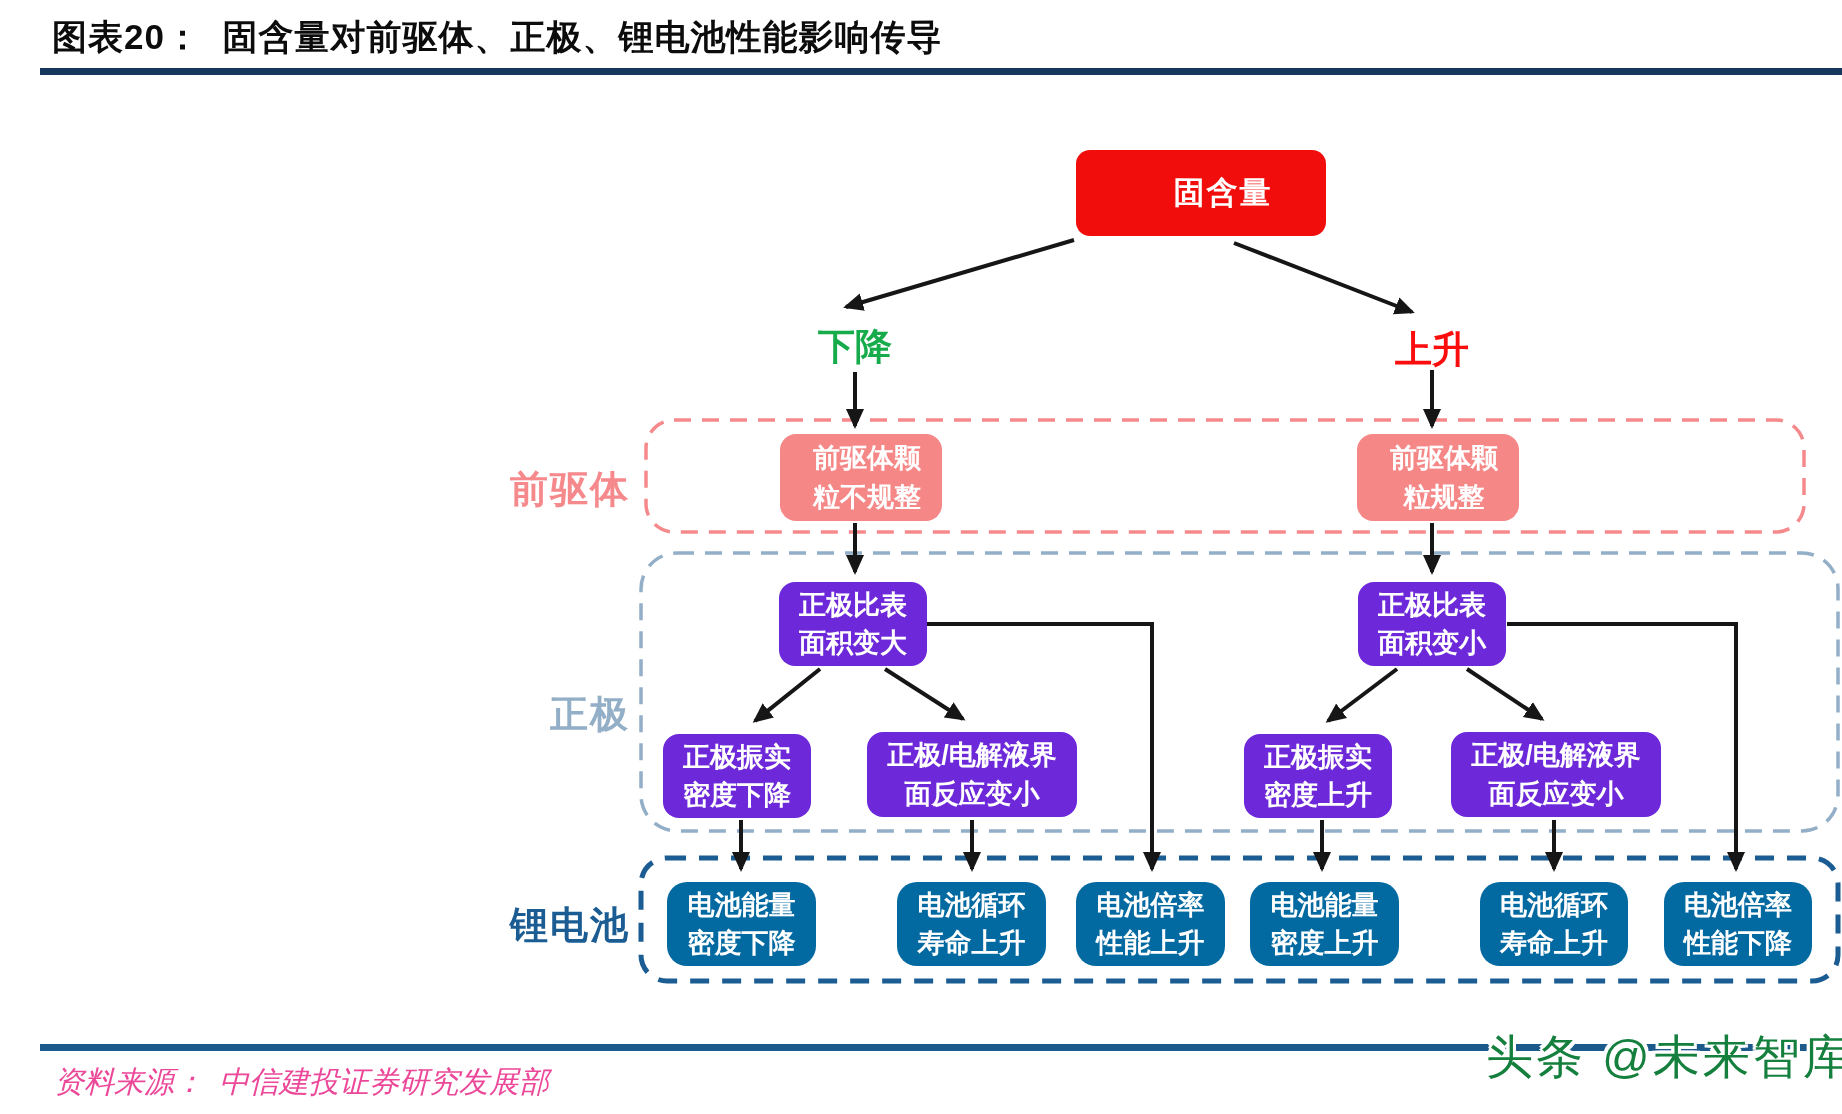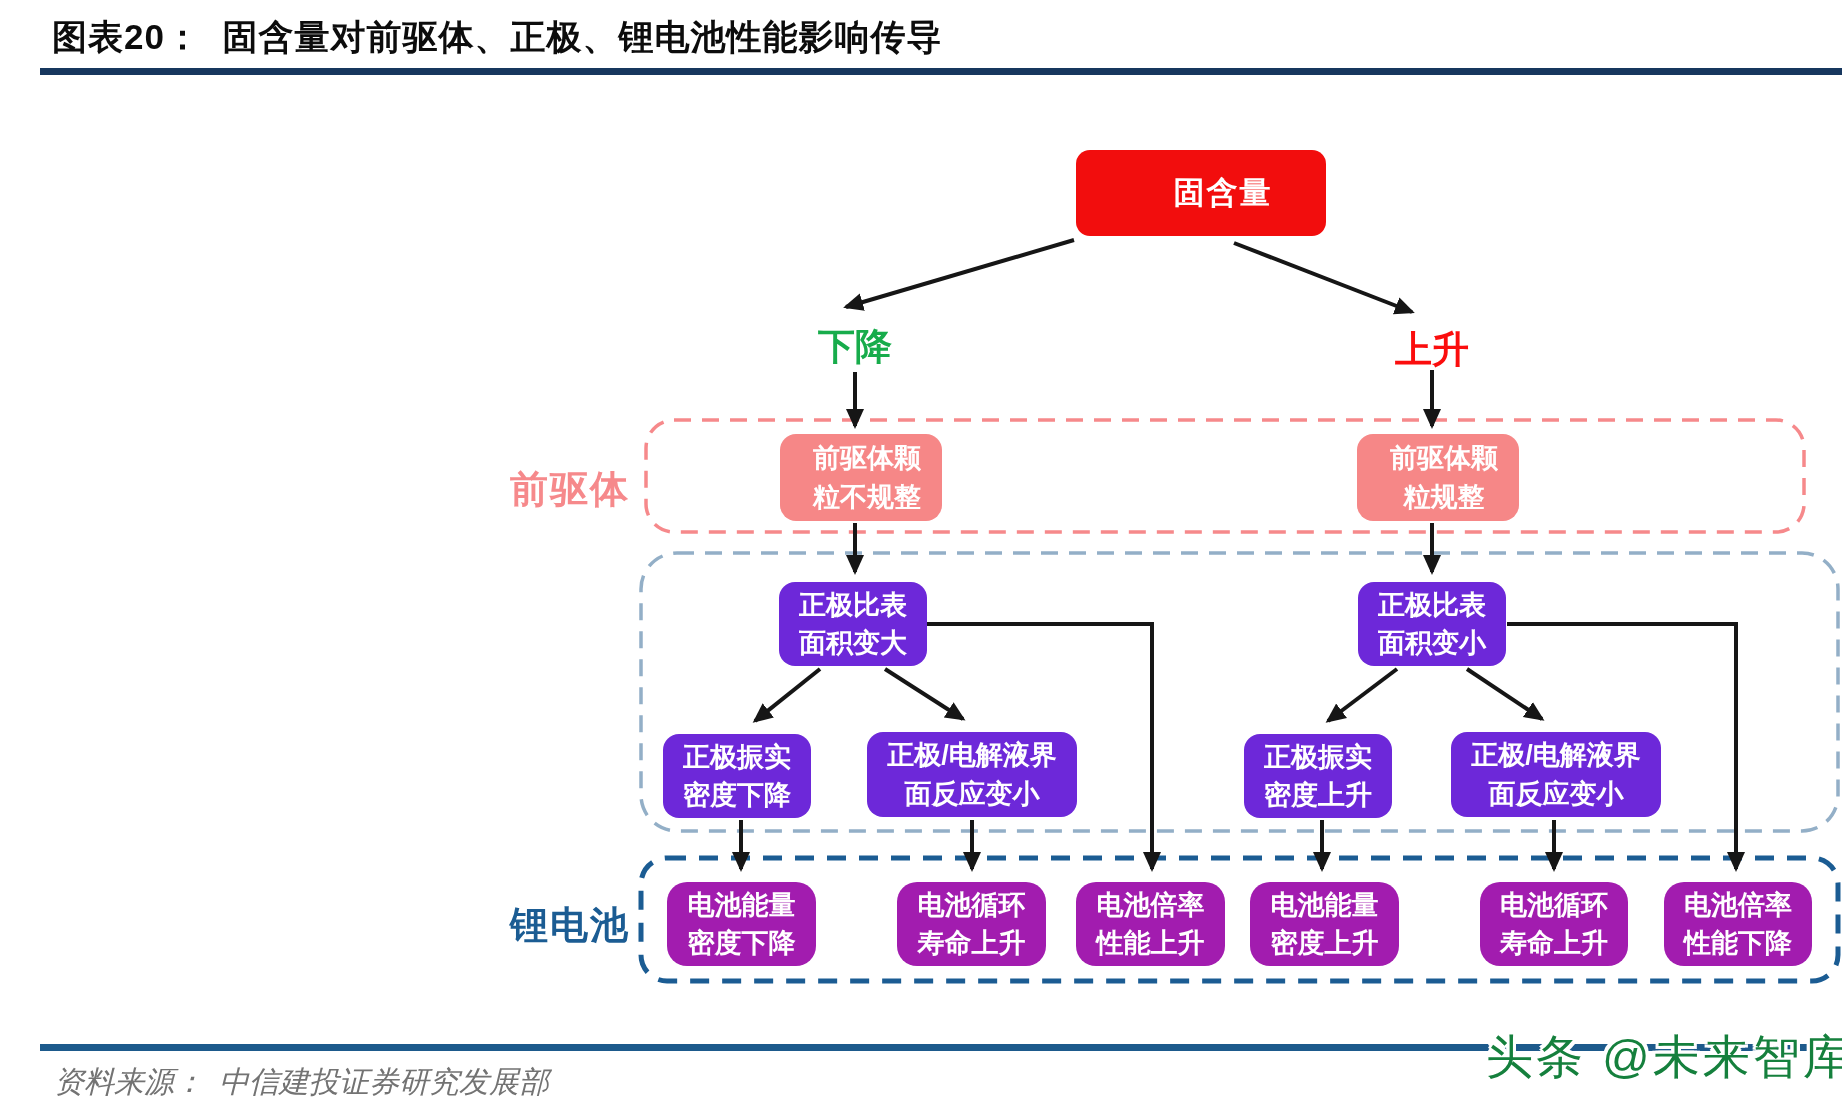--- a/index.html
+++ b/index.html
@@ -17,32 +17,32 @@
   #rule-bottom{top:1044px;background:#1d5a8c;z-index:1;}
   #wires{position:absolute;left:0;top:0;z-index:2;pointer-events:none;}
   .node{
     position:absolute;z-index:3;display:flex;align-items:center;justify-content:center;
     text-align:center;color:#ffffff;font-weight:bold;white-space:pre-line;
     font-size:27px;line-height:1.42;border-radius:16px;
   }
   .root{background:#f20d0d;font-size:31px;border-radius:14px;letter-spacing:2px;}
   .pink{background:#f68787;padding-left:12px;}
   .steel{background:#6d28d9;}
-  .navy{background:#a21caf;border-radius:20px;}
+  .navy{background:#0369a1;border-radius:20px;}
   .branch{
     position:absolute;z-index:3;font-size:37px;font-weight:bold;text-align:center;width:100px;
   }
   .sec-label{
     position:absolute;z-index:3;left:404px;width:202px;text-align:right;
     font-size:38px;font-weight:bold;letter-spacing:2px;
   }
   .src{
     position:absolute;left:30px;top:1062px;z-index:3;
     font-family:"Liberation Serif","DejaVu Serif",serif;font-style:italic;
-    font-size:30px;color:#737373;white-space:pre;
+    font-size:30px;color:#ec4899;white-space:pre;
   }
   .watermark{
     position:absolute;left:1462px;top:1026px;z-index:4;
     font-size:47px;font-weight:normal;color:#15803d;letter-spacing:3px;white-space:pre;
     text-shadow:-3px -3px 0 #fff,3px -3px 0 #fff,-3px 3px 0 #fff,3px 3px 0 #fff,
                  0 -3px 0 #fff,0 3px 0 #fff,-3px 0 0 #fff,3px 0 0 #fff;
   }
 </style>
 </head>
 <body>
@@ -81,20 +81,21 @@
       <path d="M1298 820 V869" marker-end="url(#ah)"></path>
       <path d="M1530 820 V869" marker-end="url(#ah)"></path>
     </g>
   </svg>
 
   <div class="node root" style="left:1052px;top:150px;width:206px;height:86px;padding-left:44px;">固含量</div>
   <div class="branch" style="left:781px;top:322px;color:#17ac4b;">下降</div>
   <div class="branch" style="left:1358px;top:325px;color:#fb0d0d;">上升</div>
 
   <div class="sec-label" style="top:464px;color:#f6898b;text-align:right;">前驱体</div>
+  <div class="sec-label" style="top:689px;color:#93afc7;">正极</div>
   <div class="sec-label" style="top:900px;color:#1b5c93;">锂电池</div>
 
   <div class="node pink" style="left:756px;top:434px;width:150px;height:87px;">前驱体颗
 粒不规整</div>
   <div class="node pink" style="left:1333px;top:434px;width:150px;height:87px;">前驱体颗
 粒规整</div>
 
   <div class="node steel" style="left:755px;top:582px;width:148px;height:84px;">正极比表
 面积变大</div>
   <div class="node steel" style="left:1334px;top:582px;width:148px;height:84px;">正极比表

